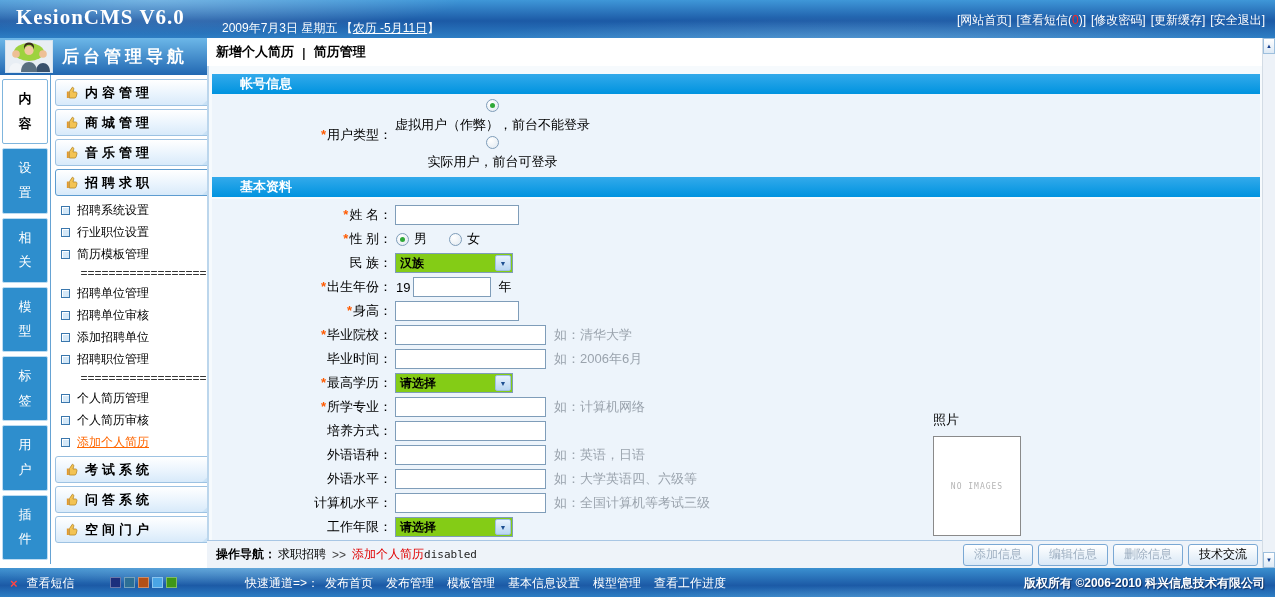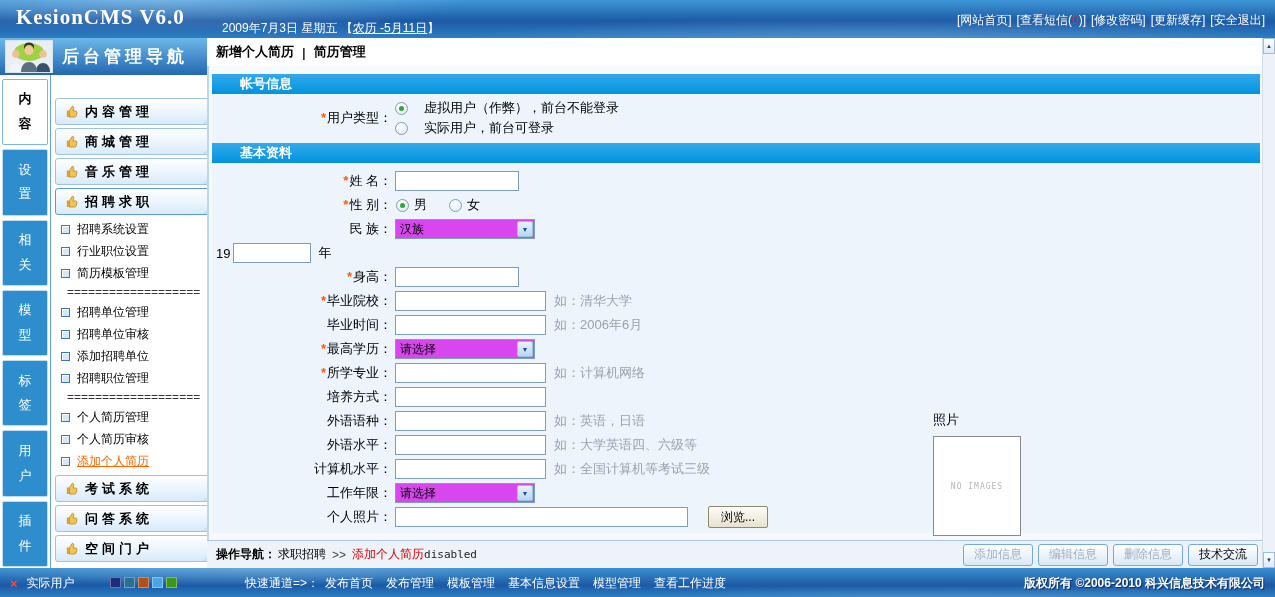--- a/index.html
+++ b/index.html
@@ -16,37 +16,37 @@
       linear-gradient(180deg,#3f97d8 0%,#1c5aa6 55%,#2d7ec4 100%);
   }
   .logo{position:absolute;left:16px;top:5px;font-family:"Liberation Serif","DejaVu Serif",serif;
         font-size:21px;font-weight:bold;letter-spacing:1px;}
   .date{position:absolute;left:222px;top:20px;font-size:12px;}
   .lunar{text-decoration:underline;cursor:pointer;}
   .top-links{position:absolute;right:10px;top:12px;}
   .top-link{color:#fff;text-decoration:none;margin-left:5px;cursor:pointer;}
   .msg-count{color:#ff2222;}
   
-  .sidebar{position:absolute;top:38px;left:0;width:245px;bottom:26px;background:#0369a1;}
+  .sidebar{position:absolute;top:38px;left:0;width:245px;bottom:33px;background:#0369a1;}
   .side-header{height:37px;background:linear-gradient(180deg,#6cb7e8,#2268b2);
                display:flex;align-items:center;}
   .avatar{width:46px;height:31px;margin-left:5px;background:#fff;border:1px solid #d5e4f0;flex:none;}
   .side-title{color:#fff;font-size:17px;font-weight:bold;letter-spacing:4px;margin-left:9px;white-space:nowrap;}
   .side-scroll{position:absolute;top:37px;right:0;width:14px;bottom:0;display:flex;flex-direction:column;}
   .scroll-btn{height:15px;background:linear-gradient(180deg,#ffffff,#dce9f5);border:1px solid #9dbfdd;
               color:#123c8c;font-size:7px;display:flex;align-items:center;justify-content:center;flex:none;cursor:pointer;}
   .scroll-thumb{flex:1;background:linear-gradient(90deg,#55a2d8,#2f84c4);border-left:1px solid #9dbfdd;}
   .side-body{position:absolute;top:37px;left:0;right:14px;bottom:0;display:flex;}
   .tab-col{width:50px;display:flex;flex-direction:column;gap:4px;padding:4px 2px;background:#fff;box-sizing:border-box;}
   .side-tab{flex:1;background:#2e8ecd;border:1px solid #bddcf2;border-radius:2px;color:#fff;
             display:flex;align-items:center;justify-content:center;font-size:13px;cursor:pointer;}
   .side-tab span{width:15px;word-break:break-all;text-align:center;line-height:1.9;}
   .side-tab.active{background:#fff;color:#000;font-weight:bold;border:1px solid #7fb5dd;}
   .menu-col{flex:1;border-left:1px solid #66a3d3;border-right:1px solid #66a3d3;background:#fff;
-            padding:20px 3px;overflow:hidden;box-sizing:border-box;}
+            padding:1px 3px;overflow:hidden;box-sizing:border-box;text-align:center;}
   .side-btn{position:relative;height:25px;margin:3px 1px;border:1px solid #9dc2e2;border-radius:3px;
             background:linear-gradient(180deg,#ffffff,#eaf4fd 55%,#d8eafa);display:flex;align-items:center;
             font-weight:bold;font-size:13px;letter-spacing:4px;color:#000;padding-left:9px;cursor:pointer;overflow:hidden;}
   .side-btn.active{border-color:#5d9cd0;}
   .side-btn svg{margin-right:7px;flex:none;}
   .side-btn::after{content:"";position:absolute;right:8px;bottom:0;width:0;height:0;
                    border-left:15px solid transparent;border-bottom:13px solid #c9e2f6;}
   .menu-item{display:flex;align-items:center;height:22px;font-size:12px;color:#000;cursor:pointer;padding-left:7px;}
   .bullet{width:7px;height:7px;background:#d4e8f8;border:1px solid #3a77ad;margin-right:7px;
           box-shadow:inset 1px 1px 0 #fff;flex:none;}
@@ -59,33 +59,33 @@
   .tab{cursor:pointer;}
   .tab-sep{color:#333;}
   .form-wrap{position:absolute;top:28px;left:0;right:0;bottom:28px;background:#f6fafd;
              padding:8px 2px 0 3px;overflow:hidden;border-left:2px solid #bcd6ec;}
   .section-header{height:20px;background:linear-gradient(180deg,#33aaeb,#0093df);color:#fff;
                   font-weight:bold;font-size:13px;line-height:20px;padding-left:28px;}
   .account-body{background:#edf4fb;padding:4px 0 5px;}
   .account-row{display:flex;align-items:center;}
   .acct-label{width:180px;text-align:right;font-size:13px;flex:none;}
   .radio-stack{display:flex;flex-direction:column;gap:2px;padding:1px 0;margin-left:3px;}
-  .radio-line{display:flex;align-items:center;font-size:13px;gap:16px;cursor:pointer;}
+  .radio-line{display:flex;align-items:center;font-size:13px;gap:4px;cursor:pointer;flex-direction:column;}
   .radio{width:13px;height:13px;border-radius:50%;border:1px solid #7f9db9;box-sizing:border-box;
          background:radial-gradient(circle at 35% 30%,#ffffff,#dfe8f0);position:relative;flex:none;cursor:pointer;}
   .radio.checked::after{content:"";position:absolute;left:3px;top:3px;width:5px;height:5px;border-radius:50%;background:#2fa838;}
   .basic-body{background:#edf4fb;margin-top:2px;padding:4px 0 4px;}
   .form-row{display:flex;align-items:center;height:24px;font-size:13px;}
   .row-label{width:180px;text-align:right;white-space:pre;flex:none;}
   .star{color:#ff5a00;font-weight:bold;margin-right:1px;}
   .txt-input{height:18px;border:1px solid #7f9db9;background:#fff;font-size:12px;padding:0 2px;margin-left:3px;
              font-family:inherit;box-sizing:content-box;}
   .hint{color:#9aa3ad;margin-left:8px;font-size:13px;}
-  .sel{position:relative;height:20px;margin-left:3px;border:1px solid #7f9db9;background:#d946ef;
-       display:flex;align-items:center;padding-left:4px;font-size:12px;width:140px;box-sizing:border-box;cursor:pointer;}
+  .sel{position:relative;height:20px;margin-left:3px;border:1px solid #7f9db9;background:#84cc16;
+       display:flex;align-items:center;padding-left:4px;font-size:12px;width:118px;box-sizing:border-box;cursor:pointer;font-weight:bold;}
   .sel-arrow{position:absolute;right:1px;top:1px;bottom:1px;width:16px;
              background:linear-gradient(180deg,#e8f2fd,#b9d6f2);border:1px solid #9dbfe2;border-radius:2px;
              display:flex;align-items:center;justify-content:center;font-size:7px;color:#1d4f91;box-sizing:border-box;}
   .year-prefix{margin-left:4px;}
   .year-suffix{margin-left:7px;}
   .radio-inline{display:flex;align-items:center;gap:5px;margin-left:4px;}
   .radio-inline .gap{width:12px;}
   .browse-btn{margin-left:20px;height:22px;padding:0 12px;background:linear-gradient(180deg,#fdfcf7,#e6e2cf);
               border:1px solid #8a8a6d;font-size:12px;border-radius:2px;cursor:pointer;font-family:inherit;}
   .photo-panel{position:absolute;left:726px;top:373px;width:120px;}
@@ -324,20 +324,21 @@
           </div>
         </div>
         <div class="form-row">
           <div class="row-label"><span>民 族</span><span>：</span></div>
           <div class="sel">
             <span>汉族</span>
             <span class="sel-arrow">▼</span>
           </div>
         </div>
         <div class="form-row">
+          <div class="row-label"><span class="star">*</span><span>出生年份</span><span>：</span></div>
           <span class="year-prefix">19</span>
           <input class="txt-input" style="width: 72px;">
           <span class="year-suffix">年</span>
         </div>
         <div class="form-row">
           <div class="row-label"><span class="star">*</span><span>身高</span><span>：</span></div>
           <input class="txt-input" style="width: 118px;">
         </div>
         <div class="form-row">
           <div class="row-label"><span class="star">*</span><span>毕业院校</span><span>：</span></div>
@@ -421,21 +422,21 @@
     </div>
   <div class="track"></div>
   <div class="scroll-btn">
       <span>▼</span>
     </div>
 </div>
 
 <div class="footer">
   <div class="close-area">
     <span class="close-x">×</span>
-    <span>实际用户</span>
+    <span>查看短信</span>
   </div>
   <div class="squares" id="footer-squares">
       <span class="sq" style="background: rgb(28, 47, 125);"></span>
       <span class="sq" style="background: rgb(44, 111, 150);"></span>
       <span class="sq" style="background: rgb(179, 80, 24);"></span>
       <span class="sq" style="background: rgb(74, 165, 229);"></span>
       <span class="sq" style="background: rgb(63, 151, 23);"></span>
     </div>
   <div class="quick">
     <span class="quick-label">快速通道=&gt;：</span><span id="quick-links"><a class="quick-link">发布首页</a><a class="quick-link">发布管理</a><a class="quick-link">模板管理</a><a class="quick-link">基本信息设置</a><a class="quick-link">模型管理</a><a class="quick-link">查看工作进度</a></span>

